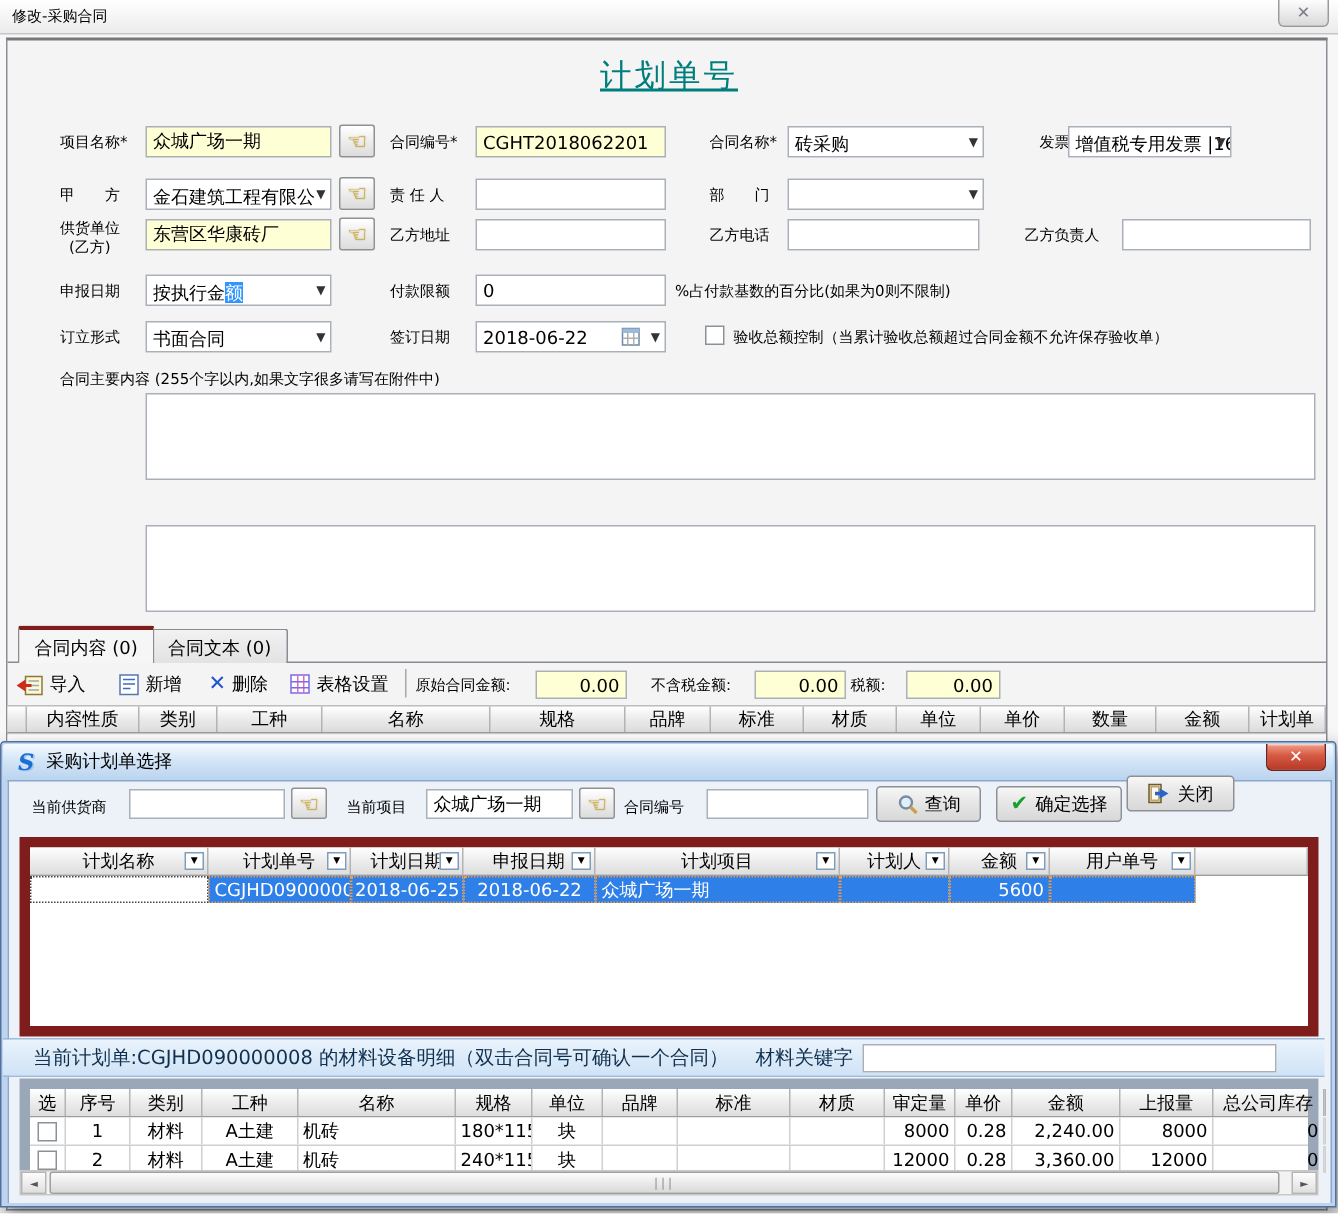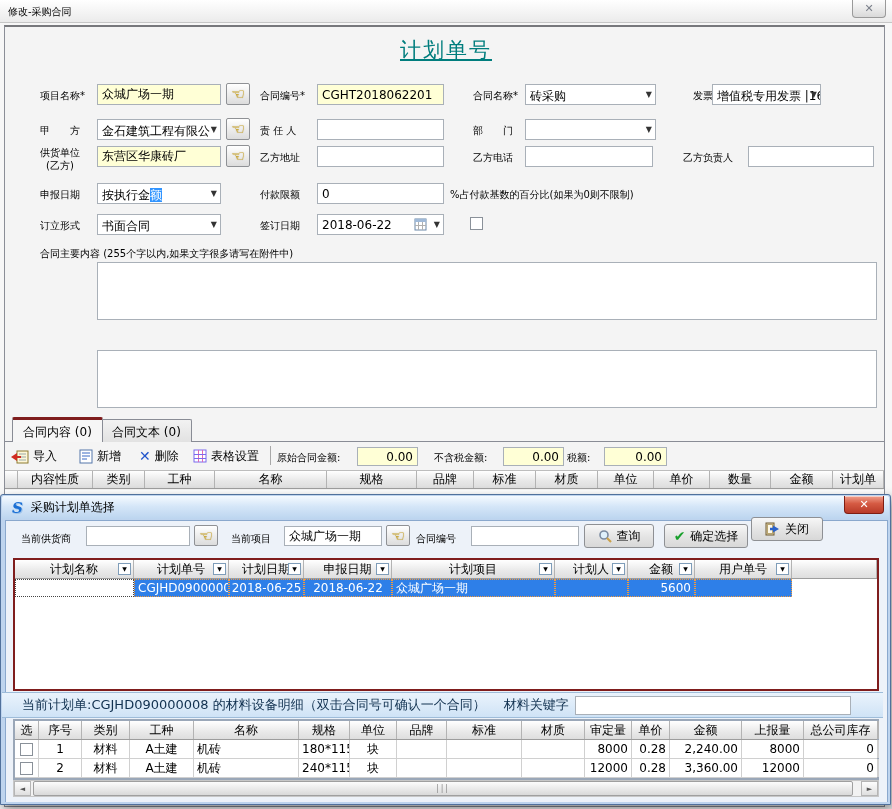--- a/index.html
+++ b/index.html
@@ -29,21 +29,21 @@
   .cl{justify-content:flex-start;padding-left:3px}
   .cr{justify-content:flex-end;padding-right:3px}
   .gridsliver{position:absolute;left:5px;top:490px;width:879px;height:4px;background:#fff}
   
   .dialog{position:absolute;left:0;top:494px;width:891px;height:311px;background:#bed4ee;border:1px solid #51719c;border-radius:3px 3px 0 0;box-shadow:3px 5px 12px rgba(0,0,0,.45);z-index:10}
   .dtitle{position:absolute;left:1px;top:1px;right:1px;height:23px;background:linear-gradient(#f5faff,#d5e6f8 45%,#bcd5ef);border-radius:2px 2px 0 0;display:flex;align-items:center}
   .dlogo{font-family:"DejaVu Serif","Liberation Serif",serif;font-style:italic;font-weight:bold;color:#1a6fd4;font-size:15px;margin:0 8px 0 10px;text-shadow:1px 1px 0 #9cc2ea}
   .redx{position:absolute;left:843px;top:1px;width:40px;height:18px;border:1px solid #7e1d12;border-top:none;border-radius:0 0 4px 4px;background:linear-gradient(#f0a08c,#d55a43 45%,#b83a28);color:#fff;font-size:11px;font-weight:bold;display:flex;align-items:center;justify-content:center;box-shadow:inset 0 1px 0 rgba(255,255,255,.5)}
   .dbody{position:absolute;left:4px;top:25px;width:883px;height:282px;background:#edf2f9;border:1px solid #8aa8cd;border-bottom:none}
   .btn7{position:absolute;height:24px;border:1px solid #8e9094;border-radius:3px;background:linear-gradient(#f7f7f7,#e5e5e5 50%,#d8d8d8);display:flex;align-items:center;justify-content:center;gap:5px;font-size:12px;cursor:pointer}
-  .grid{position:absolute;background:#fff;border:2px solid #7f1d1d}
+  .grid{position:absolute;background:#fff;border:7px solid #7f1d1d}
   .ghead{display:flex;height:19px;background:linear-gradient(#ffffff,#e9e9e9 60%,#dedede);border-bottom:1px solid #9d9d9d;font-size:12px}
   .ghead .c{border-right:1px solid #b3b3b3;position:relative}
   .fbtn{position:absolute;right:2px;top:3px;width:13px;height:12px;border:1px solid #7f9db9;background:#fff;font-size:6px;line-height:10px;text-align:center;color:#000;cursor:pointer}
   .prow{display:flex;height:18px;font-size:12px}
   .prow .c{border:1px dotted #f19a3e;background:#2e7fe8;color:#fff}
   .prow .edit{background:#fff;border:1px dotted #444;color:#000}
   .statusbar{position:absolute;left:1px;top:197px;width:881px;height:26px;background:linear-gradient(#eaf3fc,#cfe3f6);border-top:1px solid #9ebcd9;border-bottom:1px solid #9ebcd9;display:flex;align-items:center;font-size:13px;color:#10304f}
   .drow{display:flex;height:19px;border-bottom:1px solid #d0d0d0;background:#fff;font-size:12px}
   .drow .c{border-right:1px solid #d0d0d0}
   .sbar{position:absolute;left:12px;top:285px;width:866px;height:17px;background:#f2f2f2;border:1px solid #c7c7c7;display:flex;align-items:center}
@@ -119,20 +119,21 @@
           <rect x="1" y="1" width="11" height="11" fill="#fff" stroke="#6b87a8"></rect>
           <rect x="1" y="1" width="11" height="3" fill="#9fb9d8"></rect>
           <line x1="4.5" y1="4" x2="4.5" y2="12" stroke="#b0b0b0"></line>
           <line x1="8.5" y1="4" x2="8.5" y2="12" stroke="#b0b0b0"></line>
           <line x1="1" y1="7.5" x2="12" y2="7.5" stroke="#b0b0b0"></line>
         </svg>
       </span>
     <span class="arw">▼</span>
   </div>
   <span class="cb" style="left:470px;top:217px"></span>
+  <span class="lbl" style="left:489px;top:218px">验收总额控制（当累计验收总额超过合同金额不允许保存验收单）</span>
 
   <span class="lbl" style="left:40px;top:246px">合同主要内容 (255个字以内,如果文字很多请写在附件中)</span>
   <textarea class="txa" style="left: 97px; top: 262px; width: 780px; height: 58px;"></textarea>
   <textarea class="txa" style="left: 97px; top: 350px; width: 780px; height: 58px;"></textarea>
 
   <div class="tabline"></div>
   <div class="tab active" style="left:12px"><span>合同内容 (0)</span></div>
   <div class="tab" style="left:101px"><span>合同文本 (0)</span></div>
 
   <div class="tbtn" style="left:8px">

